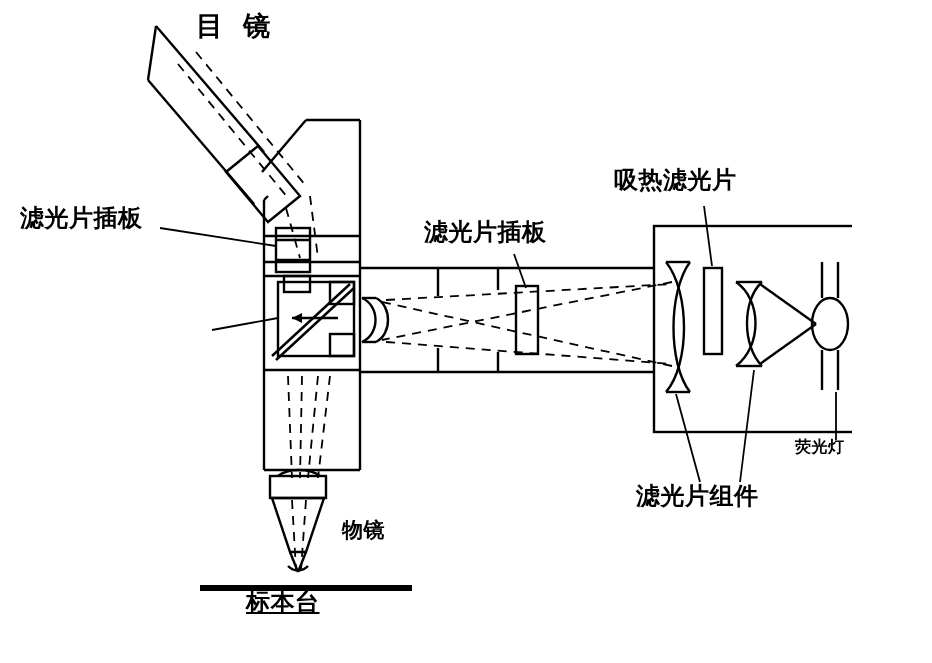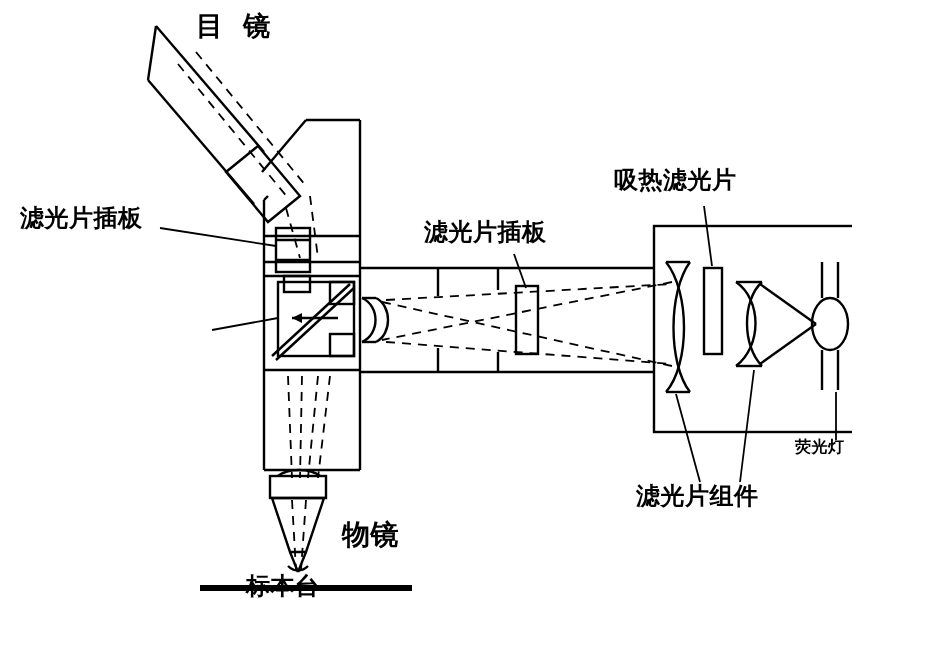--- a/index.html
+++ b/index.html
@@ -196,17 +196,17 @@
 
   <div class="lbl" style="left:424px; top:218px; font-size:24px;">滤光片插板</div>
 
   <div class="lbl" style="left:614px; top:166px; font-size:24px;">吸热滤光片</div>
 
 
   <div class="lbl" style="left:636px; top:482px; font-size:24px;">滤光片组件</div>
 
   <div class="lbl" style="left:795px; top:438px; font-size:16px;">荧光灯</div>
 
-  <div class="lbl" style="left:342px; top:518px; font-size:28px;">物镜</div>
-
-  <div class="lbl" style="left:246px; top:572px; font-size:24px;">标本台</div>
+  <div class="lbl" style="left:342px; top:518px; font-size:21px;">物镜</div>
+
+  <div class="lbl" style="left:246px; top:588px; font-size:24px;text-decoration:underline;">标本台</div>
 
 </div>
 
 </body></html>

